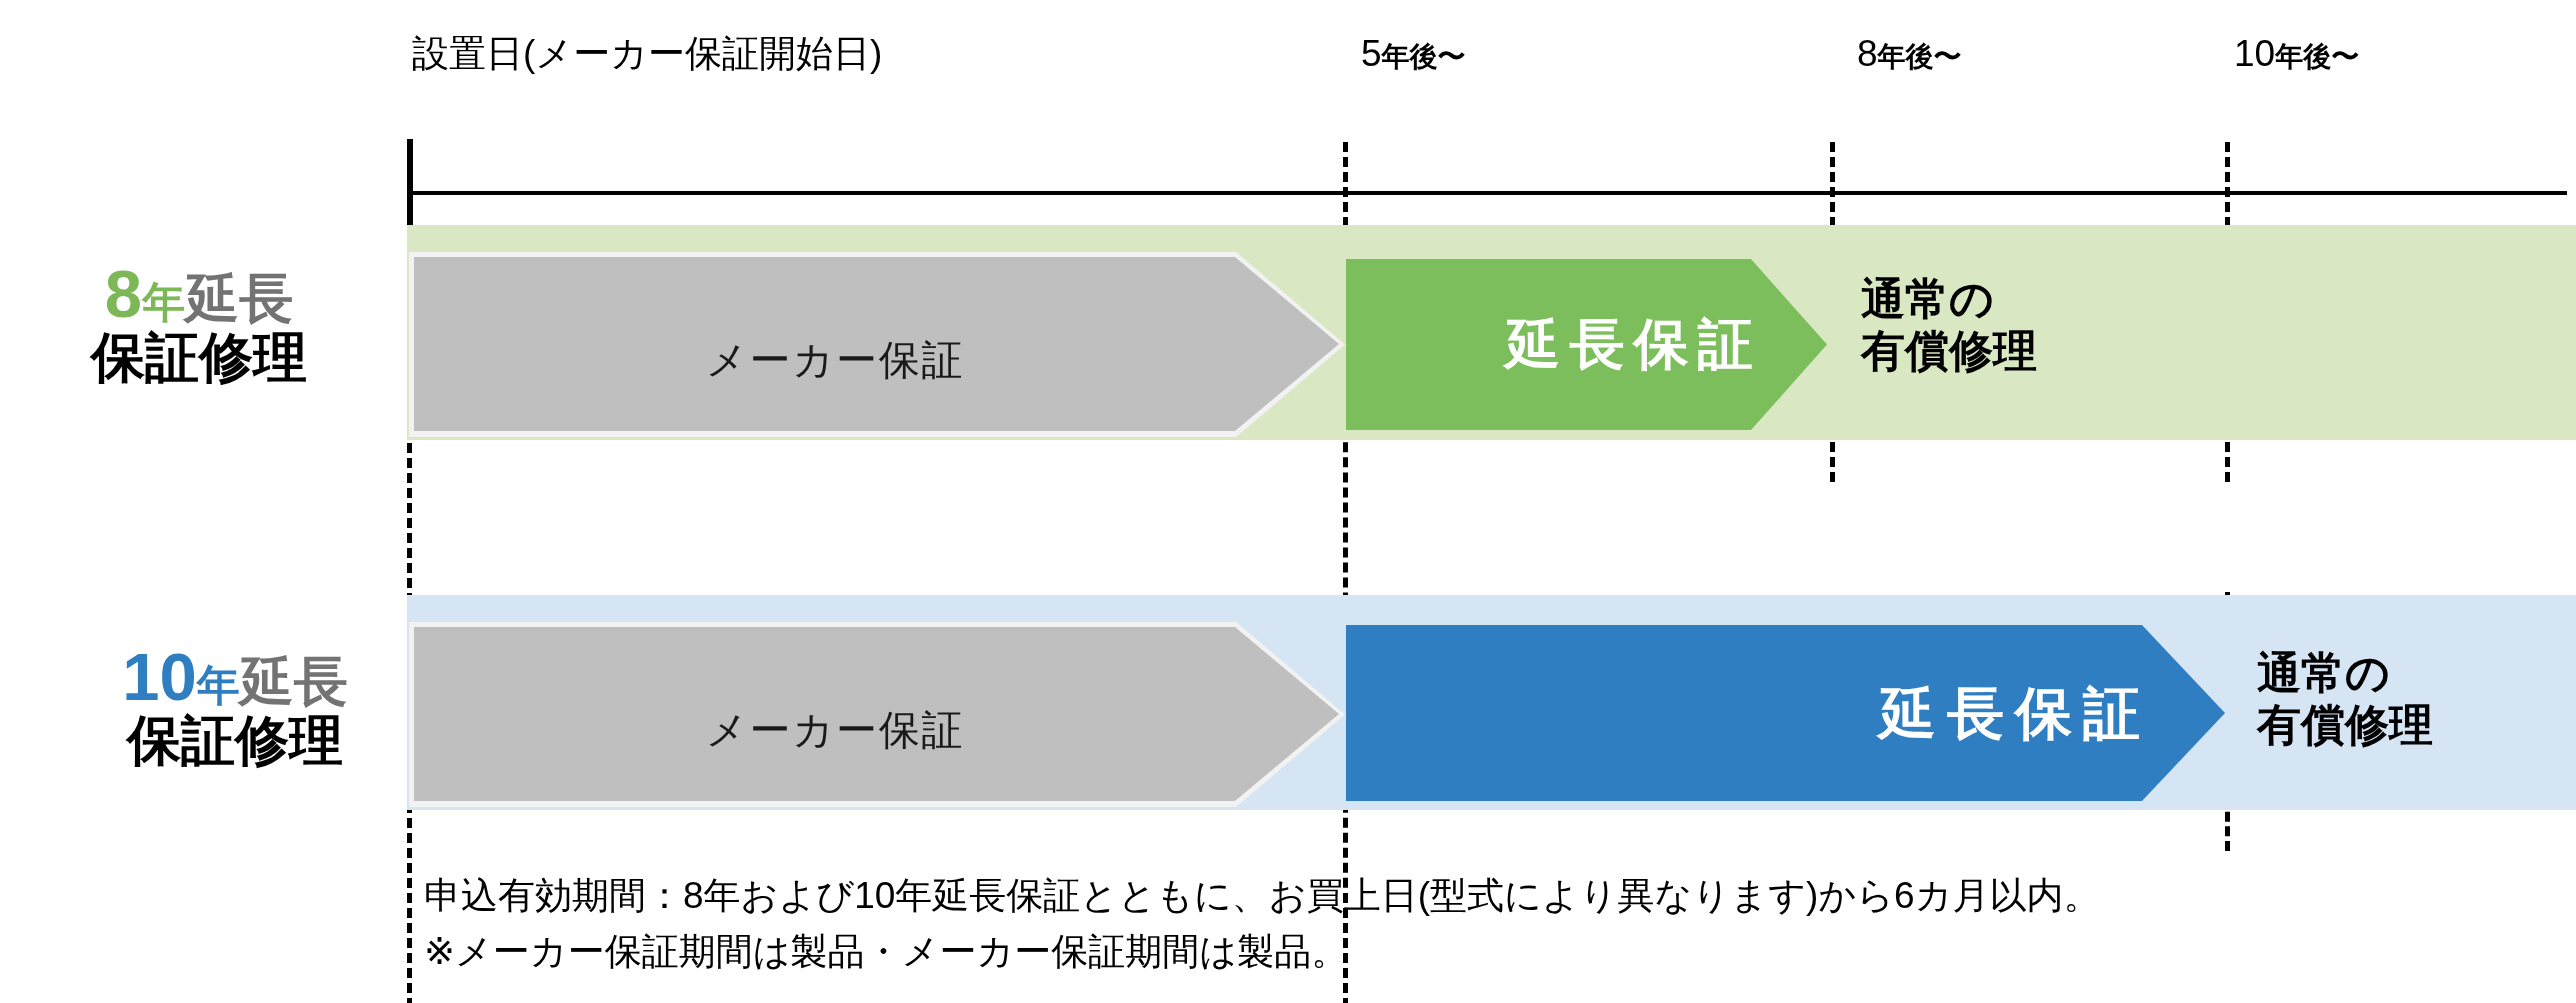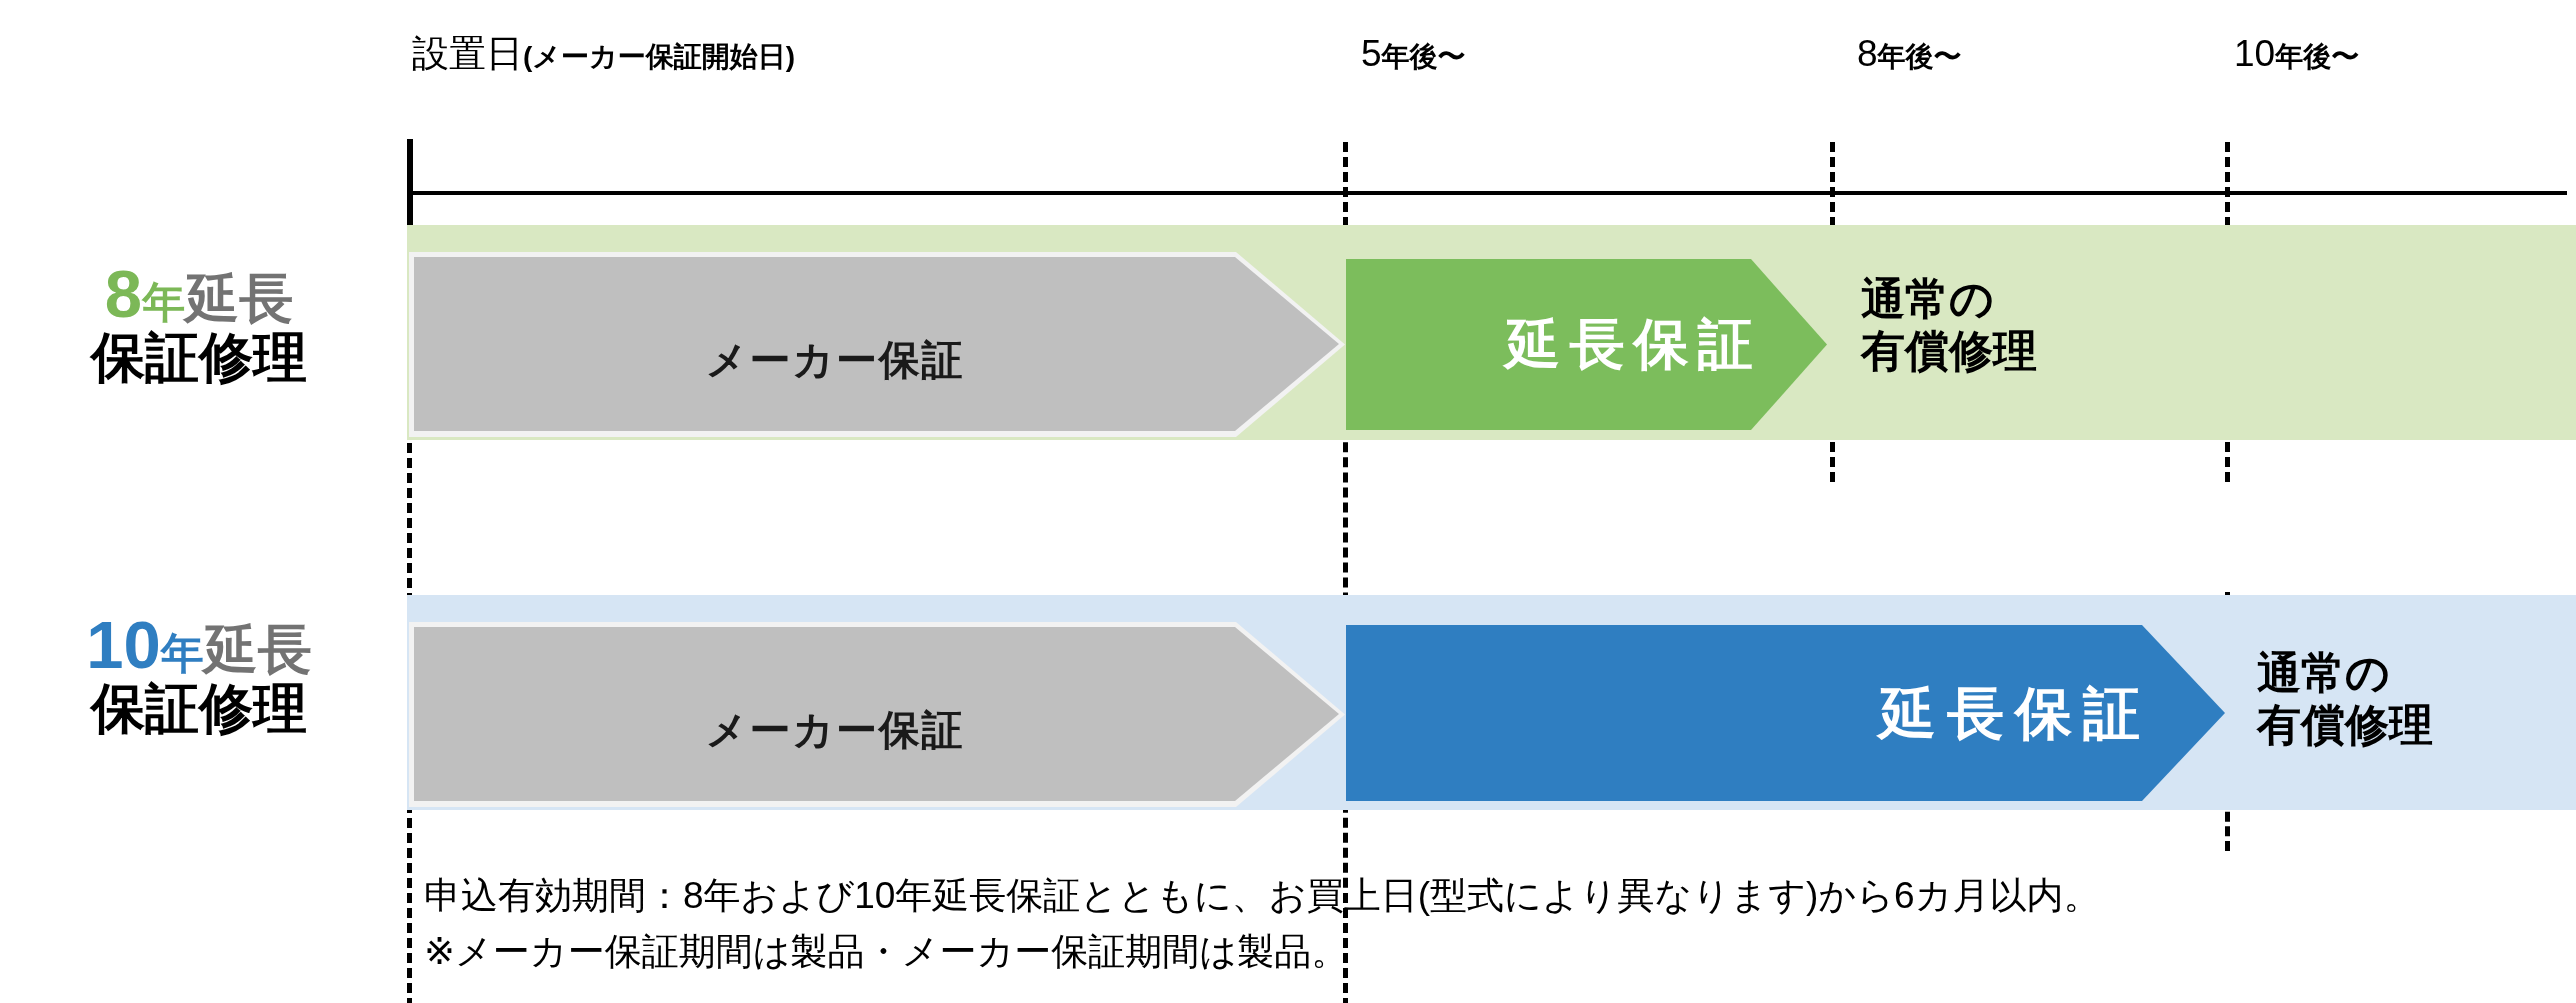--- a/index.html
+++ b/index.html
@@ -21,21 +21,21 @@
   
   .axis-label {
     position: absolute;
     white-space: nowrap;
     color: #000000;
     font-weight: bold;
     line-height: 1;
   }
   .axis-label .big   { font-size: 37px; font-weight: normal; margin-left: 44px; }
   .axis-label .small { font-size: 28px; font-weight: bold; }
-  .axis-label .paren { font-size: 28px; font-weight: bold; }
+  .axis-label .paren { font-size: 37px; font-weight: normal; }
 
   #axis-label-install { left: 368px;  top: 35px; }
   #axis-label-5y      { left: 1317px; top: 35px; }
   #axis-label-8y      { left: 1813px; top: 35px; }
   #axis-label-10y     { left: 2190px; top: 35px; }
 
   
   #timeline-axis {
     position: absolute;
     left: 407px;
@@ -82,21 +82,21 @@
     font-weight: bold;
     line-height: 1.05;
     white-space: nowrap;
   }
   .row-label .line2 { display: block; font-size: 54px; font-weight: bold; letter-spacing: 0px; }
   .row-label .num   { font-size: 67px; font-weight: bold; }
   .row-label .nen   { font-size: 43px; font-weight: bold; }
   .row-label .ext   { font-size: 54px; font-weight: bold; color: #737373; }
 
   #row-label-8y  { top: 259px; }
-  #row-label-10y { top: 610px; }
+  #row-label-10y { top: 642px; padding-left: 36px; }
   #row-label-8y  .num, #row-label-8y  .nen { color: #7cb857; }
   #row-label-10y .num, #row-label-10y .nen { color: #2f7ec1; }
 
   
   .arrow {
     position: absolute;
     display: flex;
     align-items: center;
     justify-content: flex-end;
     box-sizing: border-box;
@@ -118,21 +118,21 @@
     position: absolute;
     background: #bfbfbf;
     clip-path: polygon(0 0, calc(100% - 104px) 0, 100% 50%, calc(100% - 104px) 100%, 0 100%);
     display: flex;
     align-items: center;
     justify-content: center;
   }
   .arrow-maker-label {
     color: #1a1a1a;
     font-size: 41px;
-    font-weight: bold;
+    font-weight: normal;
     letter-spacing: 1.8px;
     white-space: nowrap;
     margin-right: 83px;
     margin-top: 32px;
   }
 
   #arrow-maker-outline-8  { left: 409px; top: 252px; width: 936px; height: 185px; }
   #arrow-maker-fill-8     { left: 414px; top: 257px; width: 925px; height: 174px; }
   #arrow-maker-outline-10 { left: 409px; top: 622px; width: 936px; height: 185px; }
   #arrow-maker-fill-10    { left: 414px; top: 627px; width: 925px; height: 174px; }

